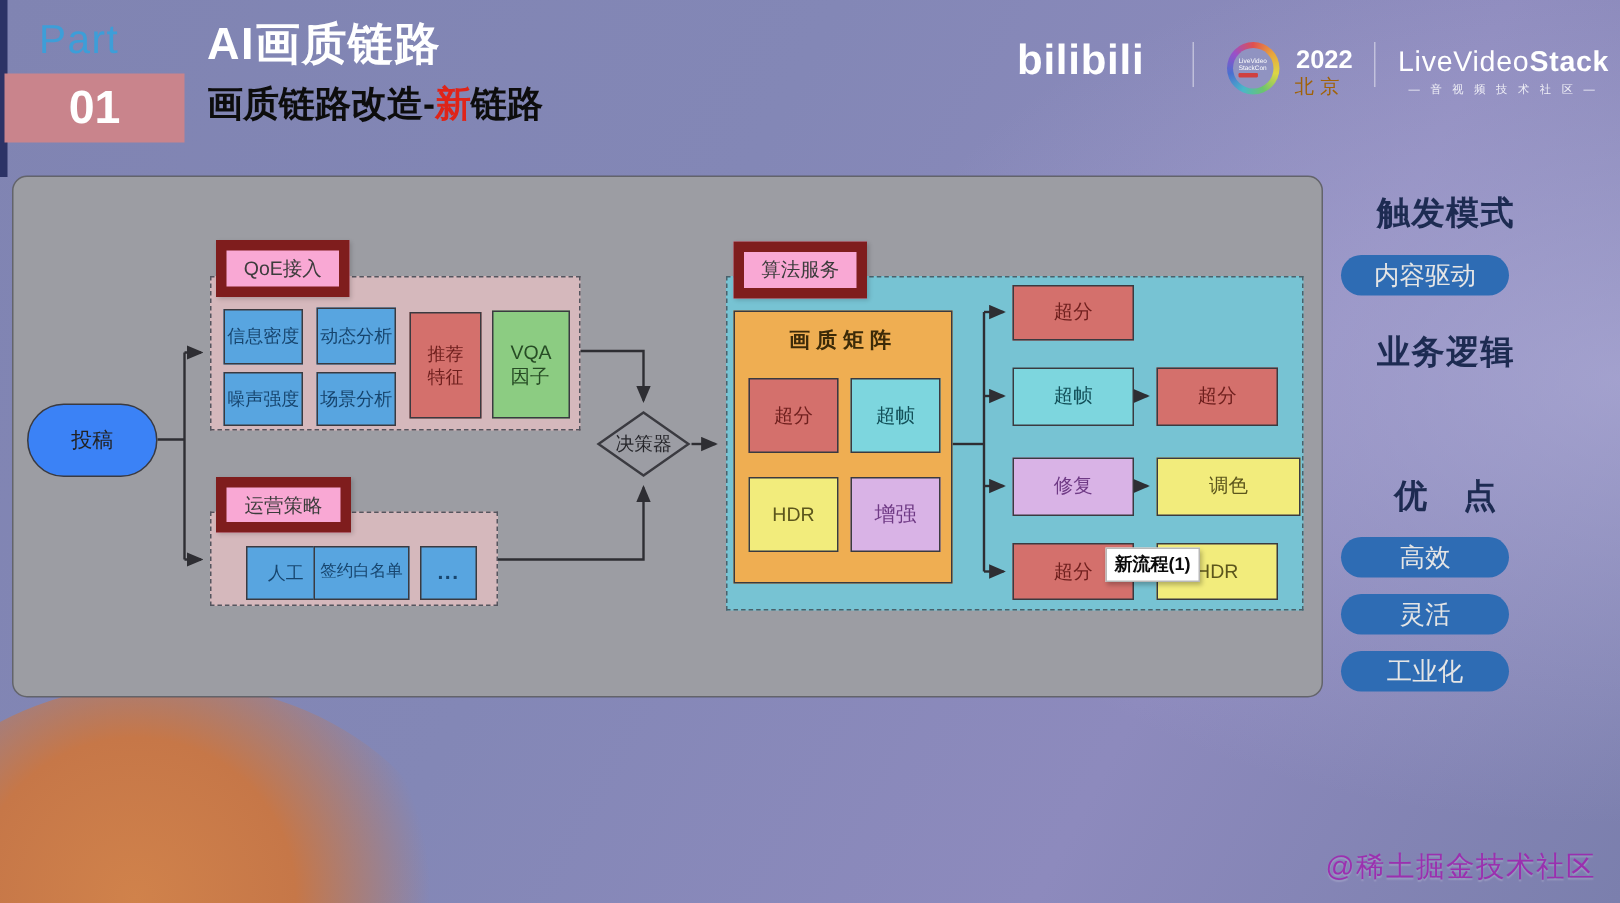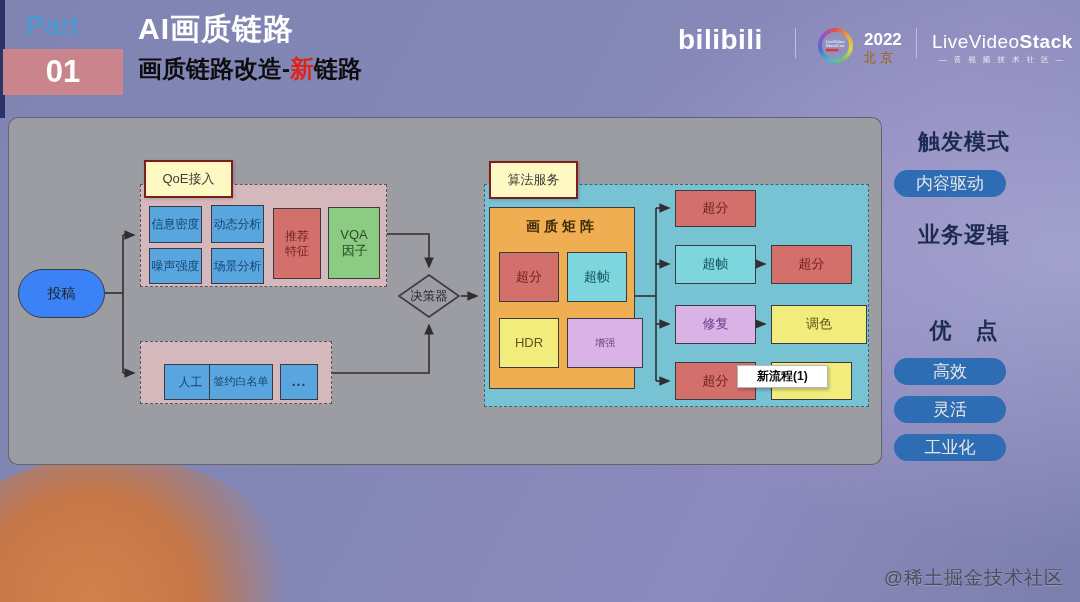--- a/index.html
+++ b/index.html
@@ -44,51 +44,51 @@
   .lvs-line1 .bold { font-weight:bold; }
   .lvs-tagline { font-size:7.5px; letter-spacing:2.5px; color:rgba(255,255,255,.85); margin-top:2px; text-align:center; }
 
   
   .panel { left:8px; top:117px; width:874px; height:348px; background:#9c9da3;
            border:1px solid rgba(52,52,60,.55); border-radius:10px; z-index:2; }
   .panel .abs { z-index:2; }
   svg.wires { position:absolute; left:0; top:0; z-index:1; pointer-events:none; }
 
   .node { border:1.5px solid #3a3a40; display:flex; align-items:center; justify-content:center;
-          text-align:right; font-size:12px; line-height:1.25; white-space:pre-line; }
+          text-align:left; font-size:12px; line-height:1.25; white-space:pre-line; }
   .stadium { background:#3b82f6; border-radius:25px; color:#222; font-size:14px; }
   .group { border:1.5px dashed #55555e; }
   .g-pink { background:#d5b8bc; }
   .g-cyan { background:#77c3d3; border-color:#49616b; }
-  .glabel { background:#fef9c3; border:2px solid #7f1d1d; color:#3c3c3c; font-size:13px;
+  .glabel { background:#f9a8d4; border:7px solid #7f1d1d; color:#3c3c3c; font-size:13px;
             display:flex; align-items:center; justify-content:center; box-shadow:1px 1px 3px rgba(0,0,0,.18); z-index:3; }
   .box-blue   { background:#58a5e0; color:#17456e; }
   .box-red    { background:#d4706c; color:#6e1f1d; }
   .box-green  { background:#8ccc82; color:#274c25; }
   .box-cyan   { background:#7dd6de; color:#135059; }
   .box-yellow { background:#f2ec7c; color:#5c561c; }
   .box-purple { background:#d9b3e6; color:#6f3a85; }
   .matrix { background:#efae52; border:1.5px solid #3a3a40; }
   .matrix-title { left:480px; top:100px; width:146px; text-align:center; font-size:14px;
                   font-weight:bold; color:#3c2a08; letter-spacing:4px; }
   .row-box { font-size:13px; }
   .dots { font-weight:bold; font-size:14px; letter-spacing:1px; }
   .diamond-text { left:388px; top:155px; width:64px; height:46px; display:flex; align-items:center;
                   justify-content:center; font-size:12.5px; color:#26262b; z-index:3; }
   .tooltip { left:728px; top:247px; background:#fff; border:1px solid #b8b8b8; color:#0a0a0a;
-             font-size:12px; font-weight:bold; padding:2px 19px; box-shadow:1px 2px 3px rgba(0,0,0,.25); z-index:6; }
+             font-size:12px; font-weight:bold; padding:2px 5px; box-shadow:1px 2px 3px rgba(0,0,0,.25); z-index:6; }
 
   
   .sidebar { left:894px; top:117px; width:140px; height:360px; z-index:2; }
   .side-h { position:absolute; width:140px; text-align:center; font-size:22px; font-weight:bold;
             color:#1d2b52; letter-spacing:1px; }
   .pill { position:absolute; left:0; width:112px; height:27px; border-radius:14px; background:#2e6cb4;
           color:#e5e5e5; font-size:17px; display:flex; align-items:center; justify-content:center; }
 
-  .watermark { right:16px; bottom:11px; font-size:19px; color:#404040; opacity:.8; letter-spacing:1px;
+  .watermark { right:16px; bottom:11px; font-size:19px; color:#a21caf; opacity:.8; letter-spacing:1px;
                text-shadow:0 1px 1px rgba(255,255,255,.25); z-index:4; }
 </style>
 </head>
 <body>
 
 <div class="abs blob"></div>
 <div class="abs corner-strip"></div>
 
 <div class="abs part-label">Part</div>
 <div class="abs part-box">
@@ -150,37 +150,38 @@
   <div class="abs node box-blue" style="left:140px;top:88px;width:53px;height:37px;">信息密度</div>
   <div class="abs node box-blue" style="left:202px;top:87px;width:53px;height:38px;">动态分析</div>
   <div class="abs node box-blue" style="left:140px;top:130px;width:53px;height:36px;">噪声强度</div>
   <div class="abs node box-blue" style="left:202px;top:130px;width:53px;height:36px;">场景分析</div>
   <div class="abs node box-green" style="left:319px;top:89px;width:52px;height:72px;font-size:13px;">VQA
 因子</div>
   <div class="abs node box-red" style="left:264px;top:90px;width:48px;height:71px;">推荐
 特征</div>
 
   <div class="abs group g-pink" style="left:131px;top:223px;width:192px;height:63px;z-index:0;"></div>
+  <div class="abs glabel" style="left:135px;top:200px;width:90px;height:37px;">运营策略</div>
   <div class="abs node box-blue" style="left:140px;top:246px;width:53px;height:36px;margin-left:15px;">人工</div>
   <div class="abs node box-blue" style="left:200px;top:246px;width:64px;height:36px;font-size:11px;">签约白名单</div>
   <div class="abs node box-blue dots" style="left:271px;top:246px;width:38px;height:36px;">...</div>
 
   <svg class="abs" style="left:388px;top:155px;" width="64" height="46">
     <polygon points="32,2 62,23 32,44 2,23" fill="#9c9da4" stroke="#3a3a40" stroke-width="1.6"></polygon>
   </svg>
   <div class="abs diamond-text">决策器</div>
 
   <div class="abs group g-cyan" style="left:475px;top:66px;width:385px;height:223px;z-index:0;"></div>
   <div class="abs glabel" style="left:480px;top:43px;width:89px;height:38px;">算法服务</div>
   <div class="abs matrix" style="left:480px;top:89px;width:146px;height:182px;"></div>
   <div class="abs matrix-title">画质矩阵</div>
   <div class="abs node box-red" style="left:490px;top:134px;width:60px;height:50px;font-size:13px;">超分</div>
   <div class="abs node box-cyan" style="left:558px;top:134px;width:60px;height:50px;font-size:13px;">超帧</div>
   <div class="abs node box-yellow" style="left:490px;top:200px;width:60px;height:50px;font-size:13px;">HDR</div>
-  <div class="abs node box-purple" style="left:558px;top:200px;width:76px;height:50px;font-size:10px;">增强</div>
+  <div class="abs node box-purple" style="left:558px;top:200px;width:60px;height:50px;font-size:14px;">增强</div>
 
   <div class="abs node row-box box-red" style="left:666px;top:72px;width:81px;height:37px;">超分</div>
   <div class="abs node row-box box-cyan" style="left:666px;top:127px;width:81px;height:39px;">超帧</div>
   <div class="abs node row-box box-red" style="left:762px;top:127px;width:81px;height:39px;">超分</div>
   <div class="abs node row-box box-purple" style="left:666px;top:187px;width:81px;height:39px;">修复</div>
   <div class="abs node row-box box-yellow" style="left:762px;top:187px;width:96px;height:39px;">调色</div>
   <div class="abs node row-box box-red" style="left:666px;top:244px;width:81px;height:38px;">超分</div>
   <div class="abs node row-box box-yellow" style="left:762px;top:244px;width:81px;height:38px;">HDR</div>
   <div class="abs tooltip">新流程(1)</div>
 </div>

